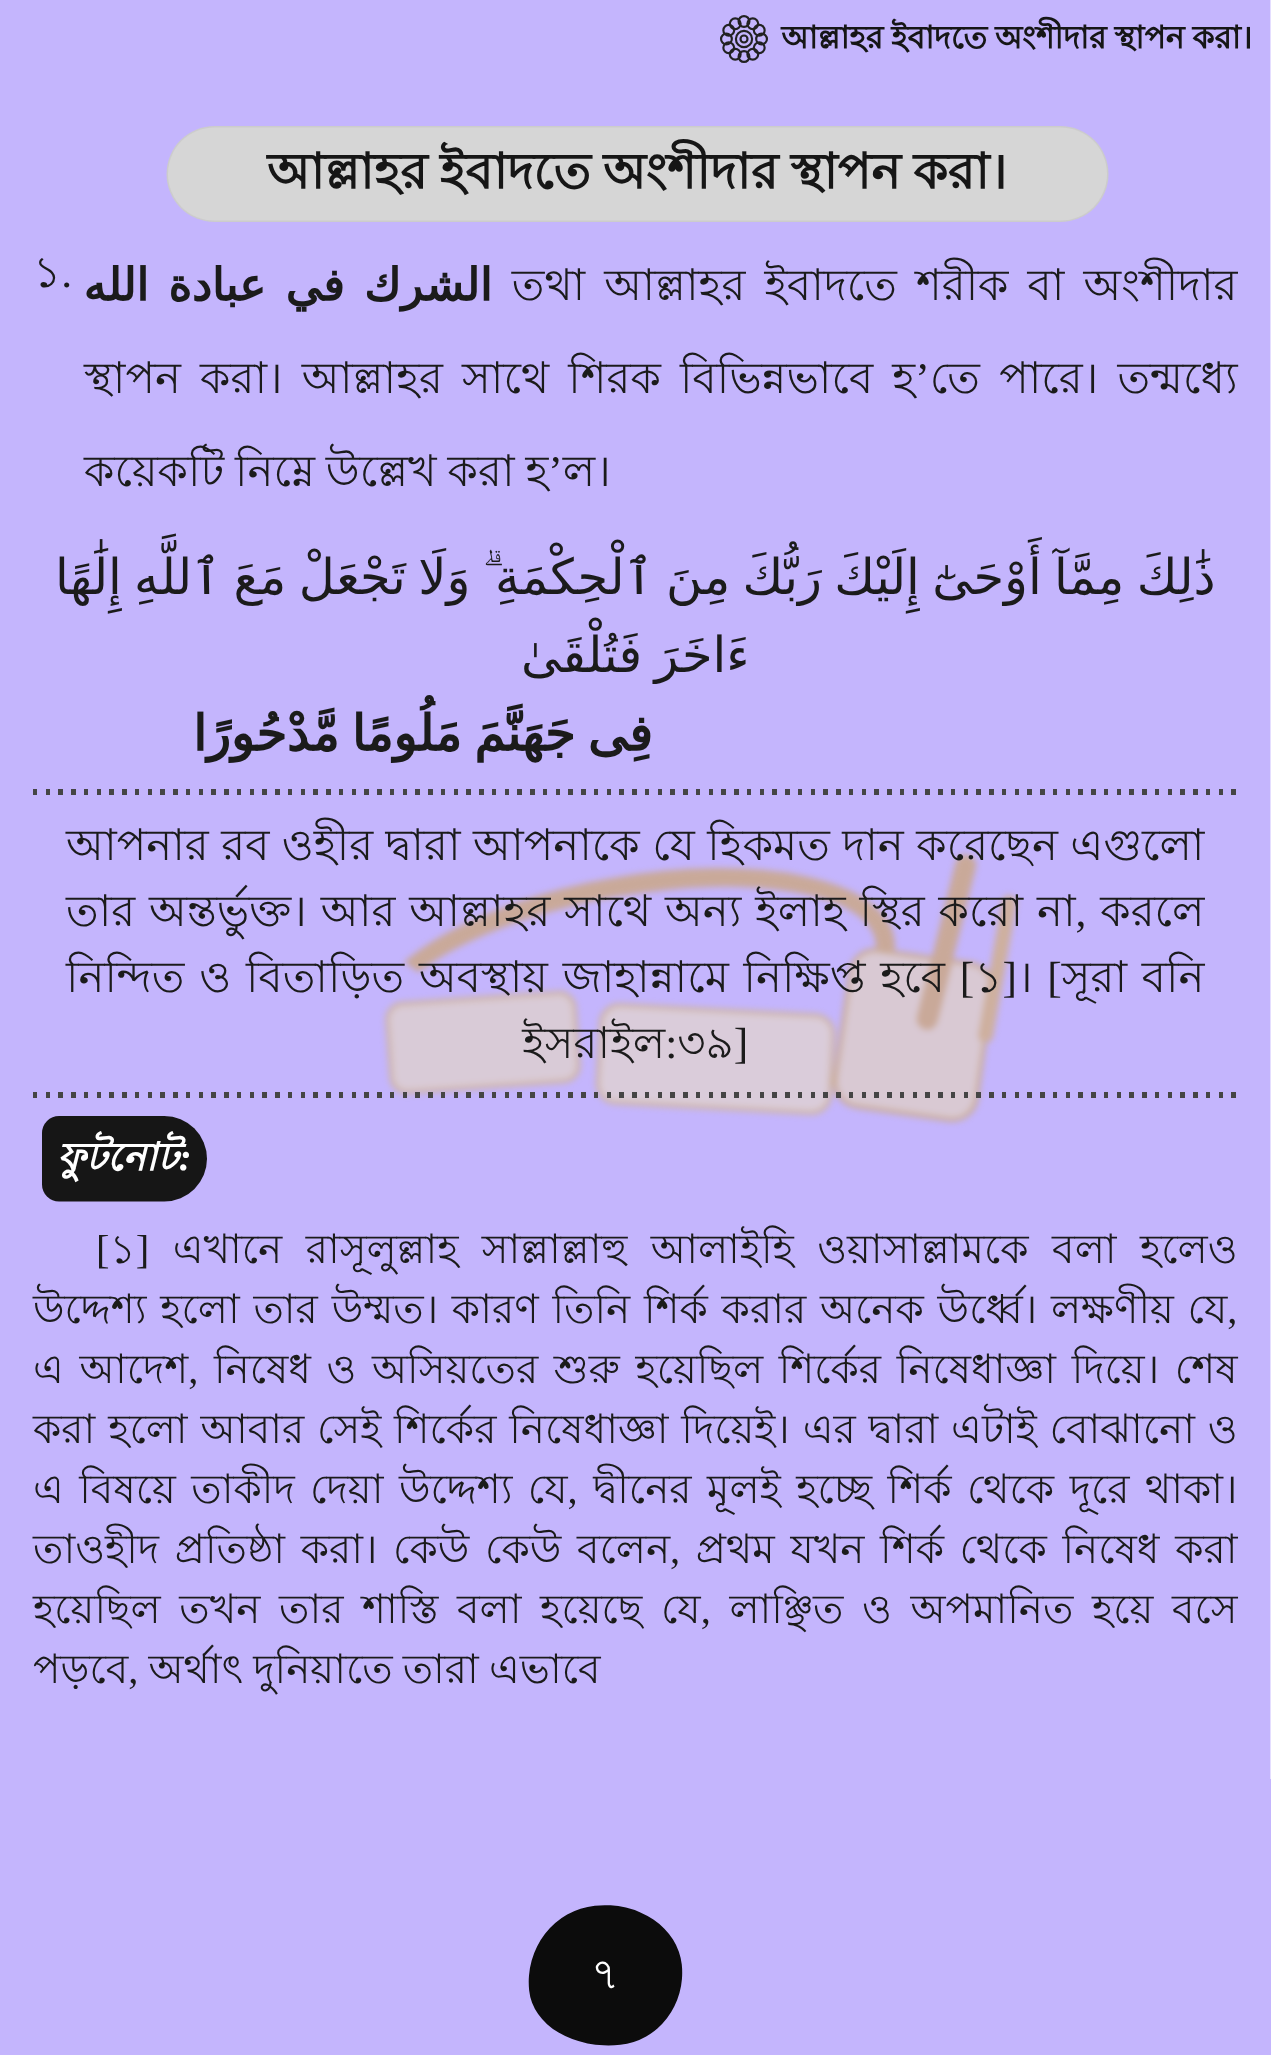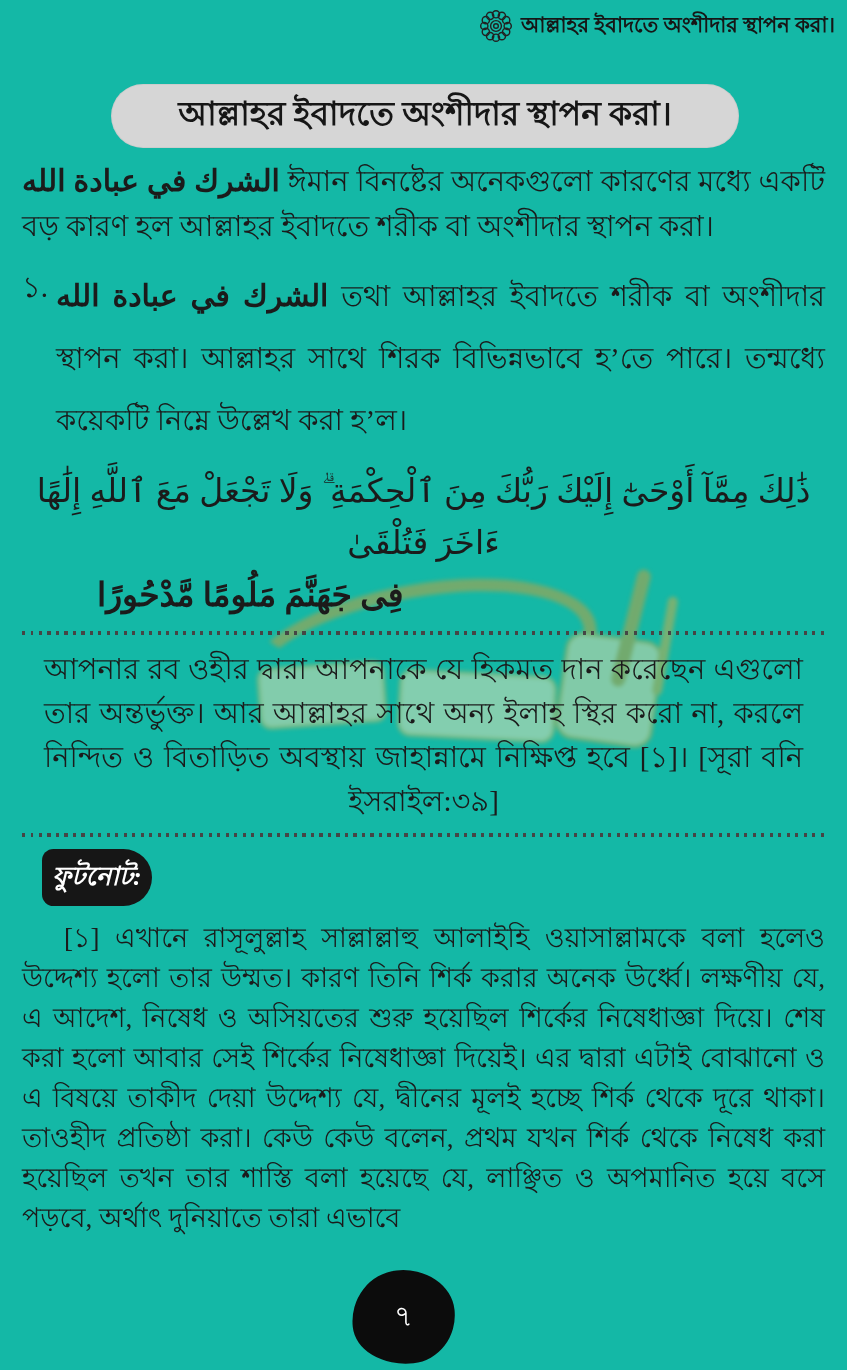--- a/index.html
+++ b/index.html
@@ -1,19 +1,19 @@
 <!DOCTYPE html>
 <html lang="bn"><head>
 <meta charset="utf-8">
 <style>
   html,body { margin:0; padding:0; background:#ffffff; }
   .page {
     position:relative;
     width:847px; height:1370px;
-    background:#14b8a6;
+    background:#c4b5fd;
     font-family:"Liberation Serif","DejaVu Serif",serif;
     color:#1b1b1b;
     overflow:hidden;
   }
 
   
   .header {
     position:absolute; top:8px; right:12px;
     display:flex; align-items:center; gap:7px;
     font-weight:bold; font-size:21px; color:#161616;
@@ -49,35 +49,35 @@
   .body-p { font-size:29px; line-height:45px; text-align:justify; margin:0 0 16px 0; }
   .first-indent { text-indent:36px; }
   .arabic-inline { font-weight:bold; font-size:30px; white-space:nowrap; }
 
   .numbered-item { display:flex; margin:2px 0 14px 0; }
   .item-num  { width:34px; flex:none; font-size:29px; line-height:45px; }
   .item-body { flex:1; font-size:29px; line-height:62px; text-align:justify; }
 
   .verse-wrap { position:relative; margin:6px 0 8px 0; }
   .verse-l1 { font-size:33px; line-height:52px; font-weight:normal; text-align:center; direction:rtl; }
-  .verse-l2 { font-size:33px; line-height:52px; font-weight:bold; text-align:center; margin-left:75px; direction:rtl; display:inline-block; }
+  .verse-l2 { font-size:33px; line-height:52px; font-weight:bold; text-align:center; margin-left:107px; direction:rtl; display:inline-block; }
 
   .dots {
     height:4px; margin:10px 0 12px 0;
     background:repeating-linear-gradient(90deg,#454545 0 3px,transparent 3px 8.5px);
   }
 
   .translation {
     font-size:29px; line-height:44px;
     margin:6px 22px 4px 22px;
     text-align:justify; text-align-last:center;
   }
 
   .footnote-label-box {
-    width:110px; height:57px; margin:6px 0 12px 20px;
+    width:110px; height:57px; margin:6px 0 12px 6px;
     background:#161616; color:#ffffff;
     border-radius:12px 30px 30px 12px;
     display:flex; align-items:center; justify-content:center;
     font-size:26px; font-weight:bold; font-style:italic;
   }
   .footnote-p {
     font-size:27px; line-height:40px; text-align:justify;
     text-indent:42px; margin:0;
   }
 
@@ -126,21 +126,20 @@
     <span class="wm-b1"></span>
     <span class="wm-b2"></span>
     <span class="wm-b3"></span>
     <span class="wm-s1"></span>
     <span class="wm-s2"></span>
   </div>
 
   <div class="content">
 
 
-    <p class="body-p"><span class="arabic-inline">الشرك في عبادة الله</span><span> ঈমান বিনষ্টের অনেকগুলো কারণের মধ্যে একটি বড় কারণ হল আল্লাহর ইবাদতে শরীক বা অংশীদার স্থাপন করা।</span></p>
 
     <div class="numbered-item">
       <div class="item-num">১.</div>
       <div class="item-body"><span class="arabic-inline">الشرك في عبادة الله</span><span> তথা আল্লাহর ইবাদতে শরীক বা অংশীদার স্থাপন করা। আল্লাহর সাথে শিরক বিভিন্নভাবে হ’তে পারে। তন্মধ্যে কয়েকটি নিম্নে উল্লেখ করা হ’ল।</span></div>
     </div>
 
 
     <div class="verse-wrap">
       <div class="verse-l1">ذَٰلِكَ مِمَّآ أَوْحَىٰٓ إِلَيْكَ رَبُّكَ مِنَ ٱلْحِكْمَةِ ۗ وَلَا تَجْعَلْ مَعَ ٱللَّهِ إِلَٰهًا ءَاخَرَ فَتُلْقَىٰ</div>
       <div class="verse-l2">فِى جَهَنَّمَ مَلُومًا مَّدْحُورًا</div>

